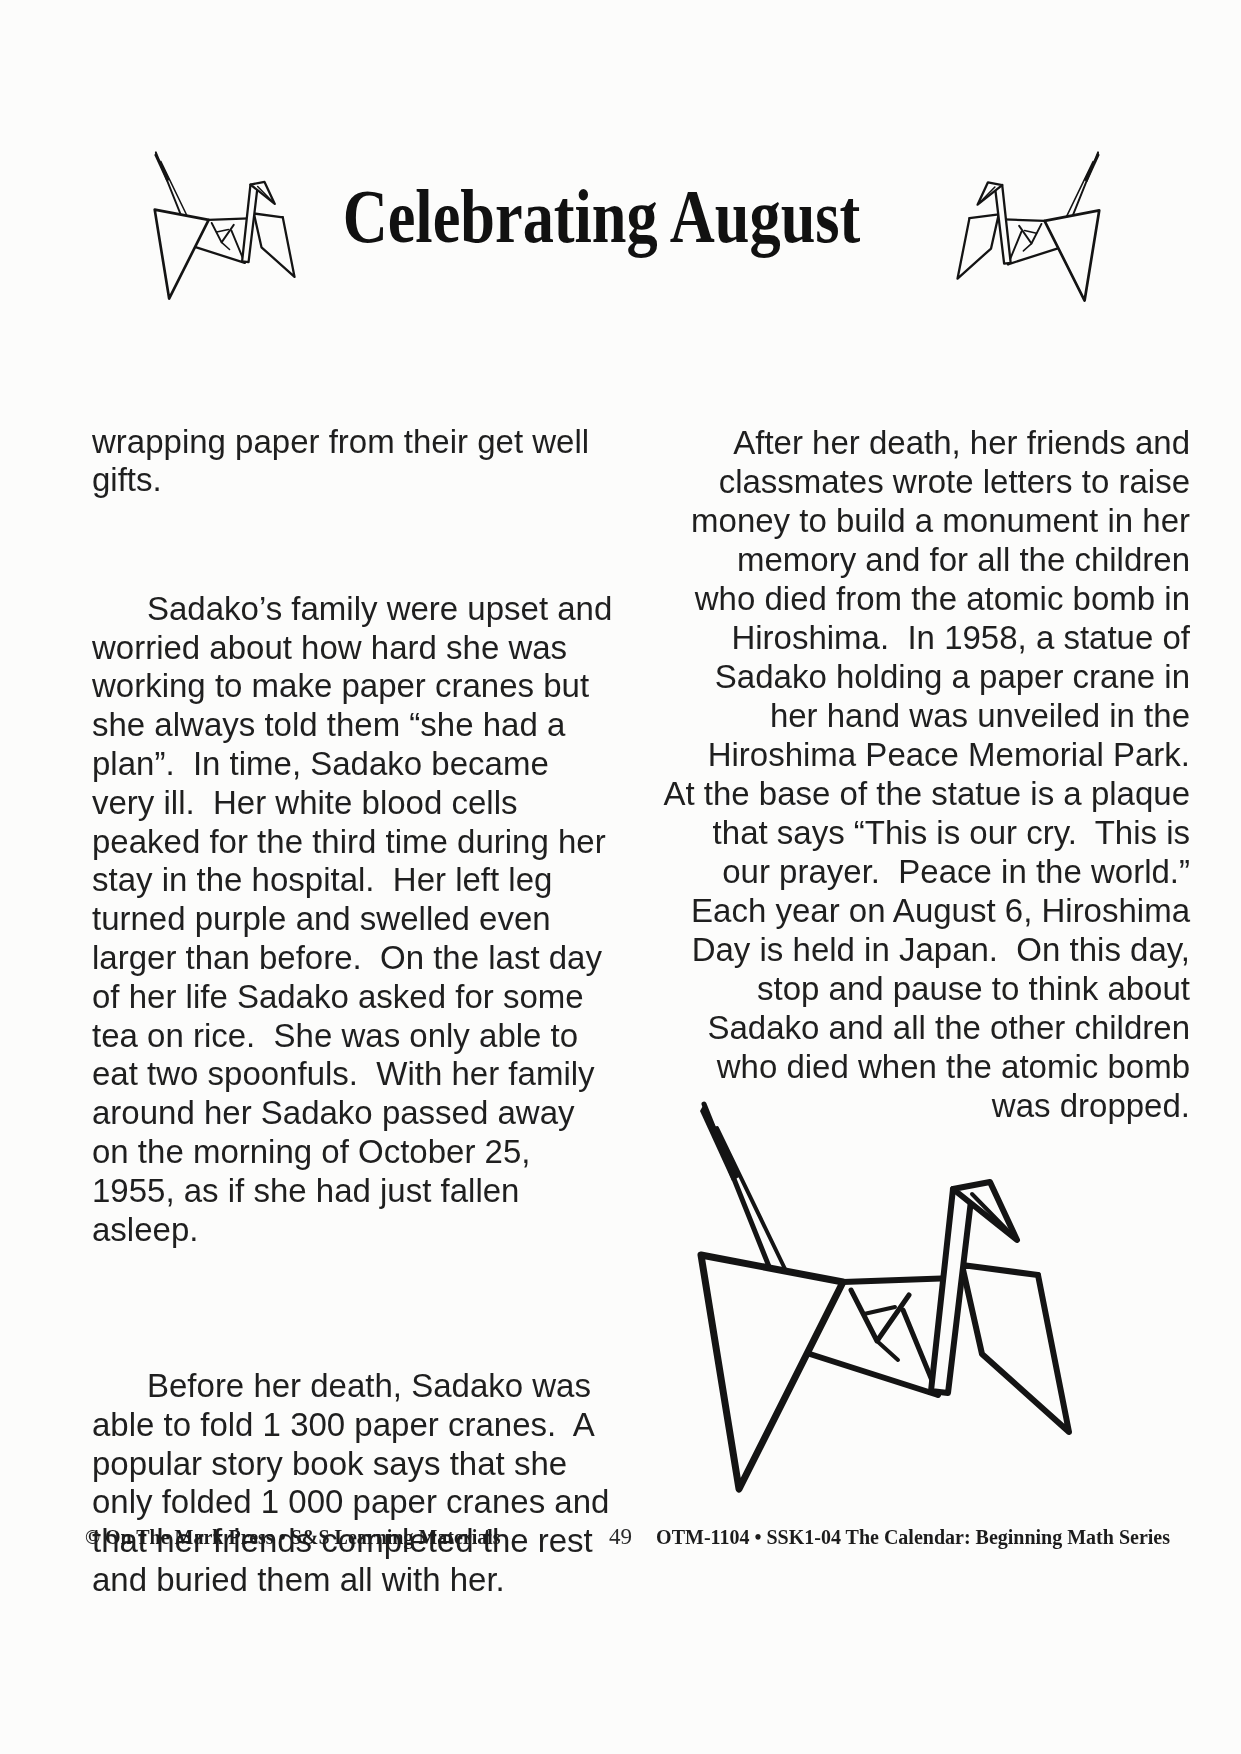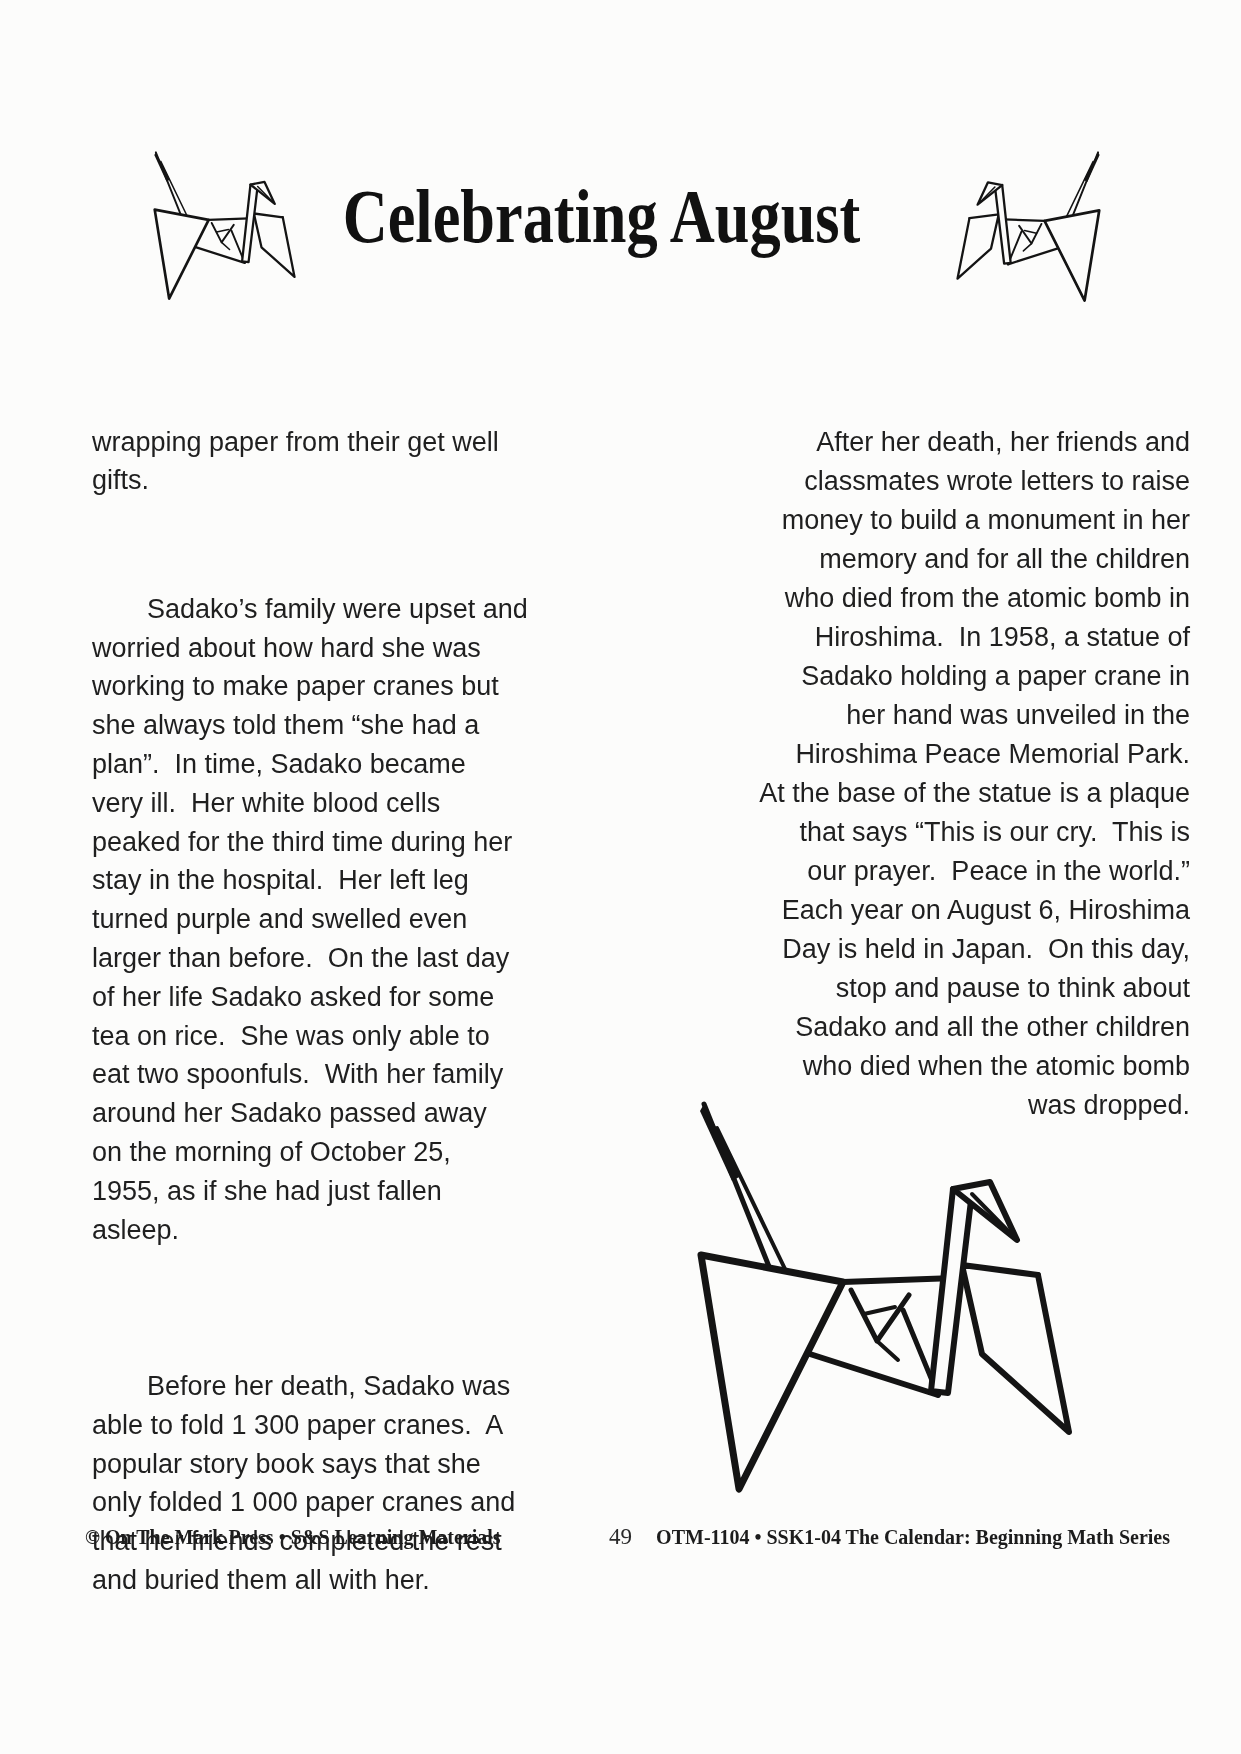--- a/index.html
+++ b/index.html
@@ -24,21 +24,21 @@
     line-height:80px;
     color:#111;
     transform:translateX(-19px) scaleX(0.82);
   }
   .crane{position:absolute;}
   .crane-left{left:145px;top:150px;width:160px;height:152px;}
   .crane-right{left:952px;top:150px;width:152px;height:154px;transform:scaleX(-1);}
   .crane-big{left:691px;top:1098px;width:390px;height:400px;}
   .col{
     position:absolute;
-    font-size:27px;
+    font-size:33px;
     white-space:pre;
   }
   .col-left{left:92px;top:345px;width:530px;line-height:38.8px;}
   .col-right{left:630px;top:345px;width:560px;line-height:39px;text-align:right;}
   .para{margin:0;}
   .para.indent{text-indent:55px;}
   .col-right .para.indent{text-indent:50px;}
   .gap-sm{margin-top:12px;}
   .gap-lg{margin-top:40px;}
   .footer{

